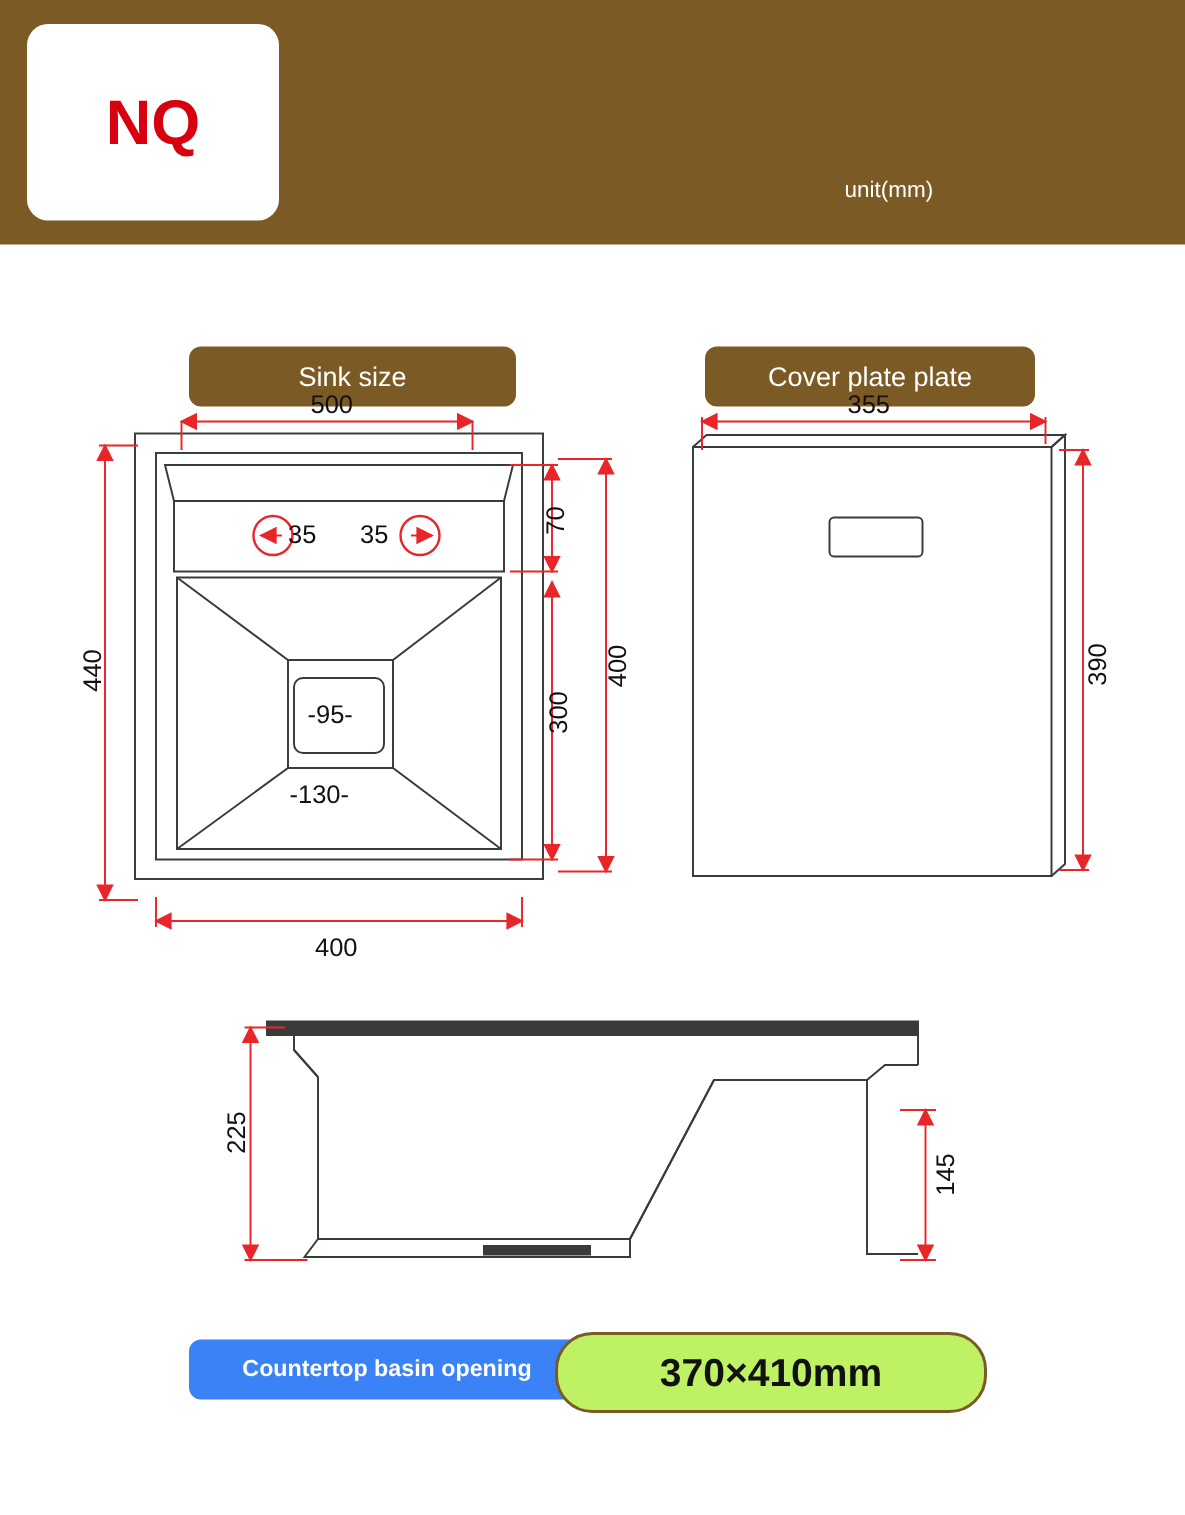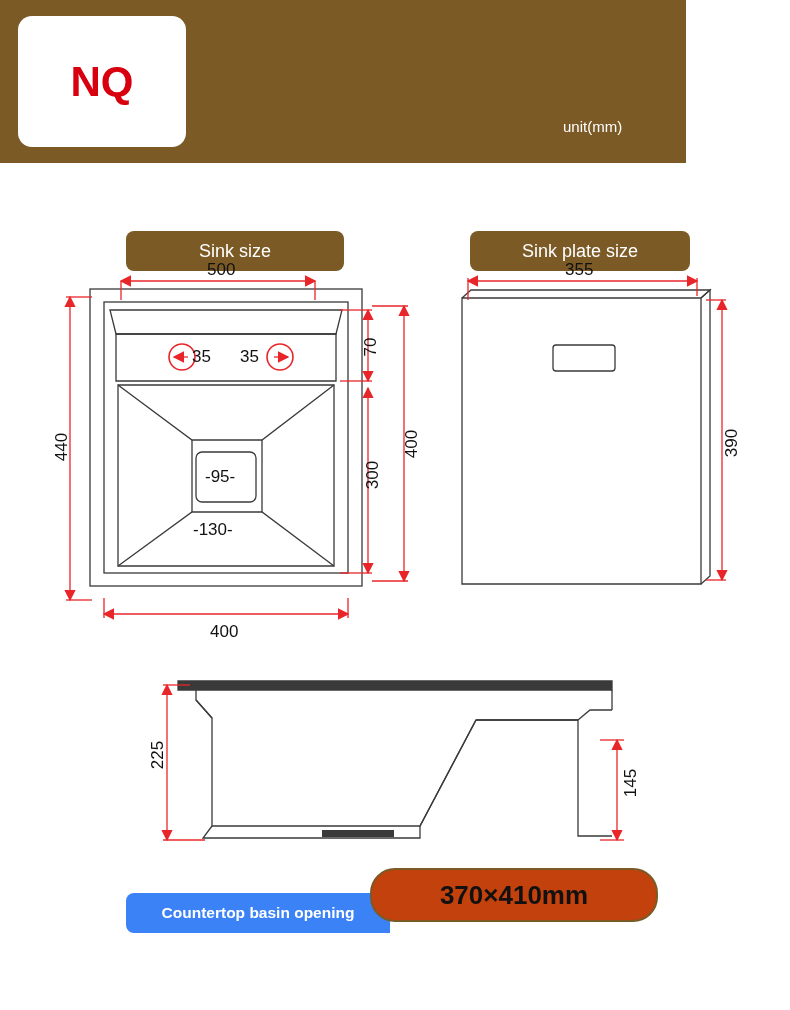--- a/index.html
+++ b/index.html
@@ -14,21 +14,21 @@
     color: #000;
     position: relative;
     overflow: hidden;
   }
 
   
   .header {
     position: absolute;
     left: 0;
     top: 0;
-    width: 686px;
+    width: 790px;
     height: 163px;
     background: #7b5a25;
   }
   .badge {
     position: absolute;
     left: 18px;
     top: 16px;
     width: 168px;
     height: 131px;
     background: #ffffff;
@@ -104,24 +104,24 @@
     border-radius: 8px 0 0 8px;
     display: flex;
     align-items: center;
     justify-content: center;
     font-size: 15.5px;
     font-weight: bold;
   }
   .footer-right {
     position: absolute;
     left: 370px;
-    top: 868px;
+    top: 888px;
     width: 284px;
     height: 50px;
-    background: #c2410c;
+    background: #bef264;
     border: 2px solid #7b5a25;
     border-radius: 25px;
     display: flex;
     align-items: center;
     justify-content: center;
     font-size: 26px;
     font-weight: bold;
     color: #111;
   }
 
@@ -150,21 +150,21 @@
 <body>
 
 <div class="header">
   <div class="badge">
     <div class="badge-line1">NQ</div>
   </div>
   <div class="header-unit">unit(mm)</div>
 </div>
 
 <div class="pill" id="pill-sink">Sink size</div>
-<div class="pill" id="pill-cover">Sink plate size</div>
+<div class="pill" id="pill-cover">Cover plate plate</div>
 
 <svg class="drawing" viewBox="0 0 790 1010">
   <defs>
     <marker id="arrR" markerWidth="9" markerHeight="9" refX="8" refY="4.5" orient="auto">
       <path d="M0,0 L9,4.5 L0,9 z" fill="#e8262a"></path>
     </marker>
     <marker id="arrL" markerWidth="9" markerHeight="9" refX="1" refY="4.5" orient="auto">
       <path d="M9,0 L0,4.5 L9,9 z" fill="#e8262a"></path>
     </marker>
   </defs>

